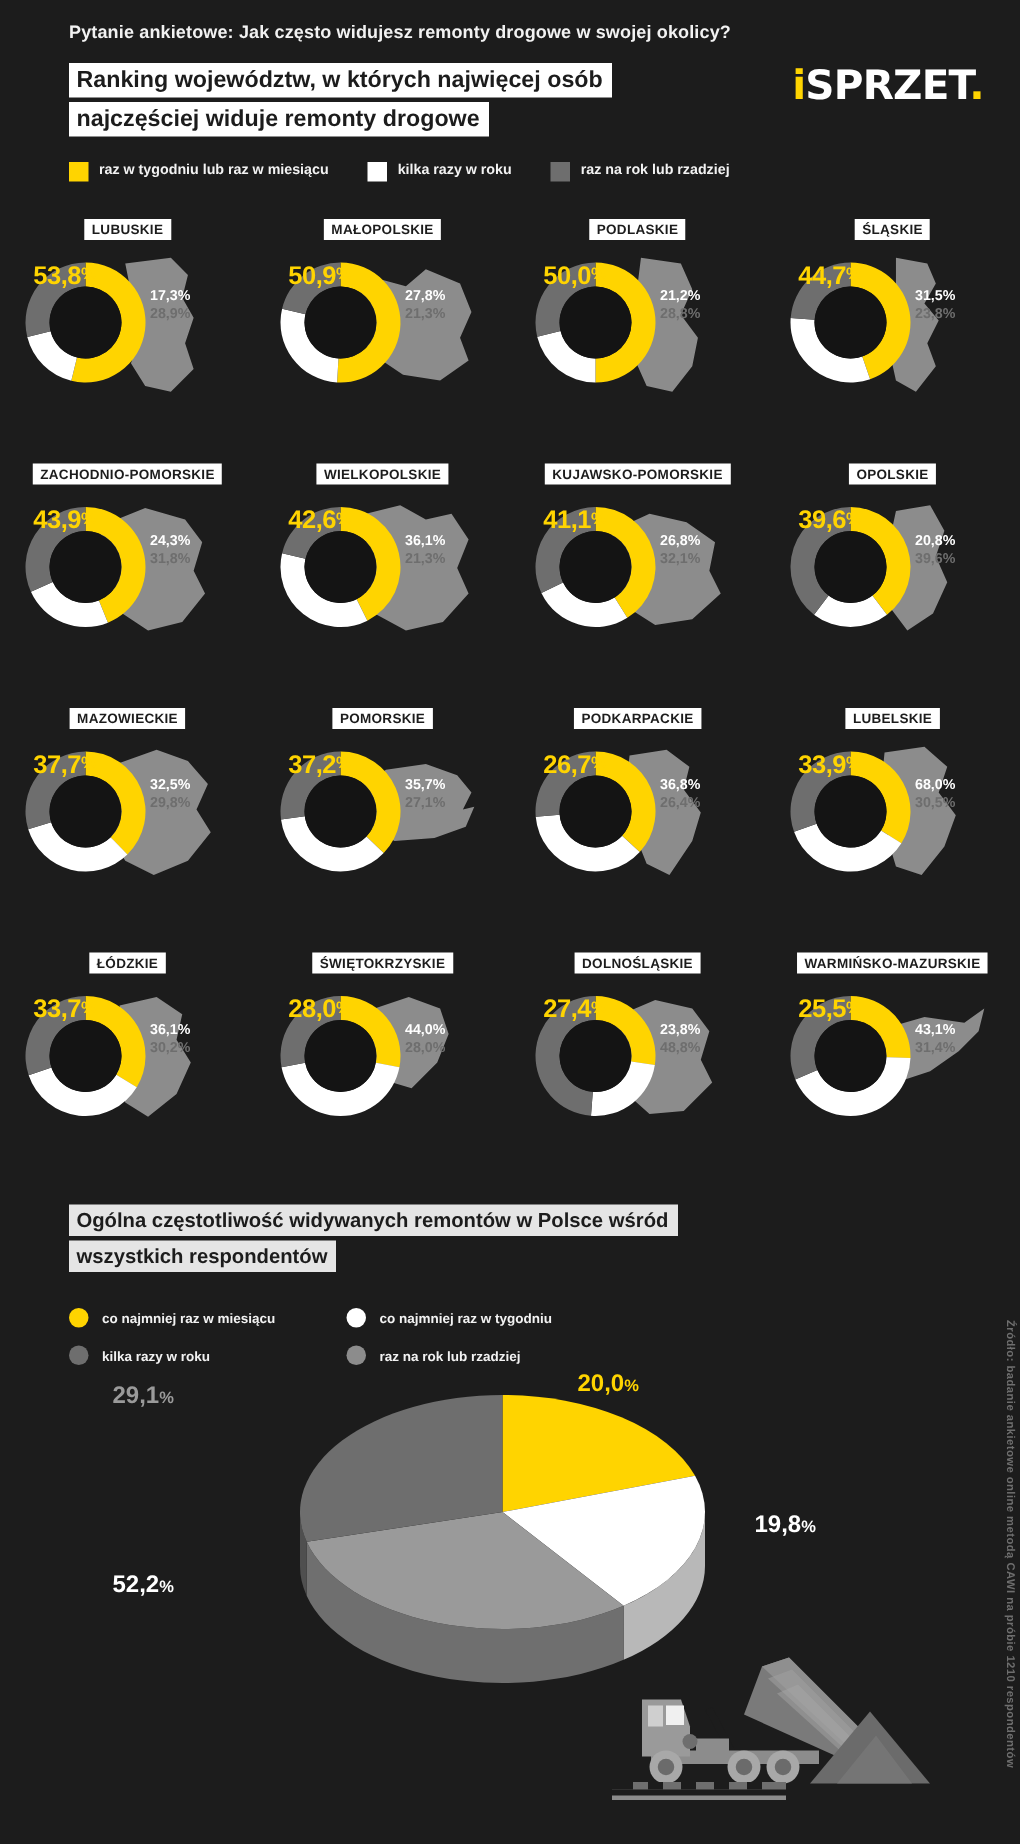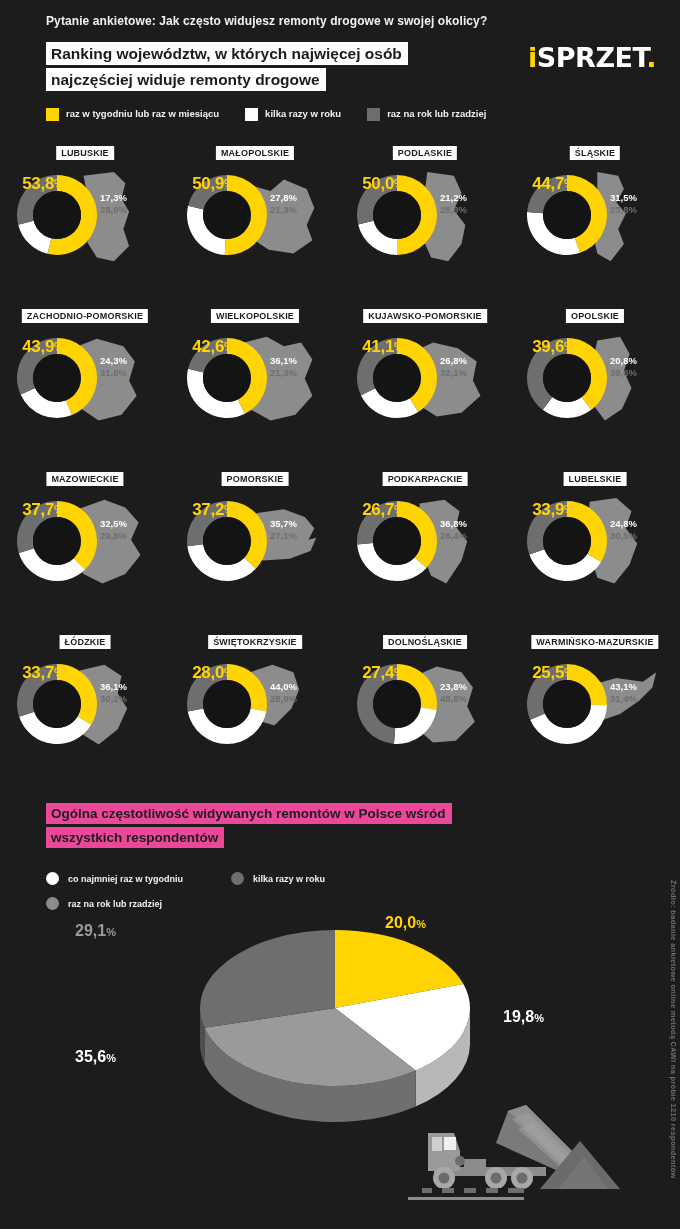--- a/index.html
+++ b/index.html
@@ -61,21 +61,21 @@
   }
   .dc-val{color:#ffd400;font-size:17px;font-weight:bold;line-height:15px;letter-spacing:-.3px;}
   .dc-pct{color:#ffd400;font-size:11px;font-weight:bold;line-height:11px;}
   .side-vals{position:absolute;left:100px;top:52px;}
   .sv-white{color:#ffffff;font-size:9.5px;font-weight:bold;line-height:12px;}
   .sv-gray{color:#6e6e6e;font-size:9.5px;font-weight:bold;line-height:12px;}
 
   
   .title2-wrap{position:absolute;left:46px;top:803px;}
   .title2-line{
-    display:inline-block;background:#ec4899;color:#1c1c1c;
+    display:inline-block;background:#e5e5e5;color:#1c1c1c;
     font-size:13.5px;font-weight:bold;line-height:17px;
     padding:2px 6px 2px 5px;margin-bottom:3px;
   }
   .legend2{position:absolute;left:46px;top:866px;width:430px;
            display:flex;flex-wrap:wrap;}
   .legend2 .li{display:flex;align-items:center;width:185px;height:25px;}
   .legend2 .dot{width:13px;height:13px;border-radius:50%;margin-right:9px;display:block;flex:none;}
   .legend2 .lb{color:#f2f2f2;font-size:9px;font-weight:bold;white-space:nowrap;}
 
   
@@ -412,21 +412,21 @@
               <path d="M76.90711744340334 64.22044737226936 A40 40 0 0 1 5.3647692418309845 56.54951680981165 L20.41886154509859 51.12971008588699 A24 24 0 0 0 63.344270466042005 55.73226842336162 Z" fill="#ffffff"></path>
               <path d="M5.3647692418309845 56.54951680981165 A40 40 0 0 1 42.99999999999999 3 L42.99999999999999 19 A24 24 0 0 0 20.41886154509859 51.12971008588699 Z" fill="#6e6e6e"></path>
               <circle cx="43" cy="43" r="24" fill="#141414"></circle>
             </svg>
           </div>
           <div class="donut-center">
             <span class="dc-val">33,9</span>
             <span class="dc-pct">%</span>
           </div>
           <div class="side-vals">
-            <div class="sv-white">24,8%</div>
+            <div class="sv-white">68,0%</div>
             <div class="sv-gray">30,5%</div>
           </div>
         </div>
       </div>
       <div class="row">
         <div class="cell">
           <div class="cell-name">ŁÓDZKIE</div>
           <div class="map">
             <svg viewBox="0 0 100 100">
               <path d="M26,12 L52,6 L70,18 L66,36 L76,52 L66,74 L46,90 L30,80 L24,60 L32,40 Z" fill="#8c8c8c"></path>
@@ -523,20 +523,24 @@
         </div>
       </div>
     </div>
 
   <div class="title2-wrap">
     <div class="title2-line">Ogólna częstotliwość widywanych remontów w Polsce wśród</div><br>
     <div class="title2-line">wszystkich respondentów</div>
   </div>
 
   <div class="legend2" id="legend2">
+      <div class="li">
+        <span class="dot" style="background:#ffd400"></span>
+        <span class="lb">co najmniej raz w miesiącu</span>
+      </div>
       <div class="li">
         <span class="dot" style="background:#ffffff"></span>
         <span class="lb">co najmniej raz w tygodniu</span>
       </div>
       <div class="li">
         <span class="dot" style="background:#6e6e6e"></span>
         <span class="lb">kilka razy w roku</span>
       </div>
       <div class="li">
         <span class="dot" style="background:#8c8c8c"></span>
@@ -549,21 +553,21 @@
         <path d="M300 88 A135 78 0 0 1 245.71717271276506 150.52222481992837 L245.71717271276506 186.52222481992837 A135 78 0 0 0 300 124 Z" fill="rgb(184,184,184)"></path>
         <path d="M245.71717271276506 150.52222481992837 A135 78 0 0 1 34.454799152071274 107.87211660330382 L34.454799152071274 143.87211660330382 A135 78 0 0 0 245.71717271276506 186.52222481992837 Z" fill="rgb(111,111,111)"></path>
         <path d="M34.454799152071274 107.87211660330382 A135 78 0 0 1 30 88.00000000000001 L30 124.00000000000001 A135 78 0 0 0 34.454799152071274 143.87211660330382 Z" fill="rgb(79,79,79)"></path>
         <path d="M165 88 L165 10 A135 78 0 0 1 293.3926296998457 63.896674438754104 Z" fill="#ffd400"></path>
         <path d="M165 88 L293.3926296998457 63.896674438754104 A135 78 0 0 1 245.71717271276506 150.52222481992837 Z" fill="#ffffff"></path>
         <path d="M165 88 L245.71717271276506 150.52222481992837 A135 78 0 0 1 34.454799152071274 107.87211660330382 Z" fill="#9a9a9a"></path>
         <path d="M165 88 L34.454799152071274 107.87211660330382 A135 78 0 0 1 164.99999999999997 10 Z" fill="#6e6e6e"></path>
       </svg>
       <div class="pie-label pl-yellow" style="left: 215px; top: -6px;"><span class="num">20,0</span><span class="sym">%</span></div>
       <div class="pie-label pl-white" style="left: 320px; top: 88px; margin-left: 13px;"><span class="num">19,8</span><span class="sym">%</span></div>
-      <div class="pie-label pl-white" style="left: -95px; top: 128px;"><span class="num">35,6</span><span class="sym">%</span></div>
+      <div class="pie-label pl-white" style="left: -95px; top: 128px;"><span class="num">52,2</span><span class="sym">%</span></div>
       <div class="pie-label pl-gray" style="left: -95px; top: 2px;"><span class="num">29,1</span><span class="sym">%</span></div>
     </div>
 
   <div class="truck">
     <svg viewBox="0 0 240 120" width="240" height="120">
 
       <g>
         <polygon points="88,58 100,26 118,20 172,74 150,86" fill="#7a7a7a"></polygon>
         <polygon points="100,26 118,20 172,74 156,78" fill="#8f8f8f"></polygon>
         <polygon points="104,34 120,28 168,76 154,80" fill="#a0a0a0" opacity="0.55"></polygon>

